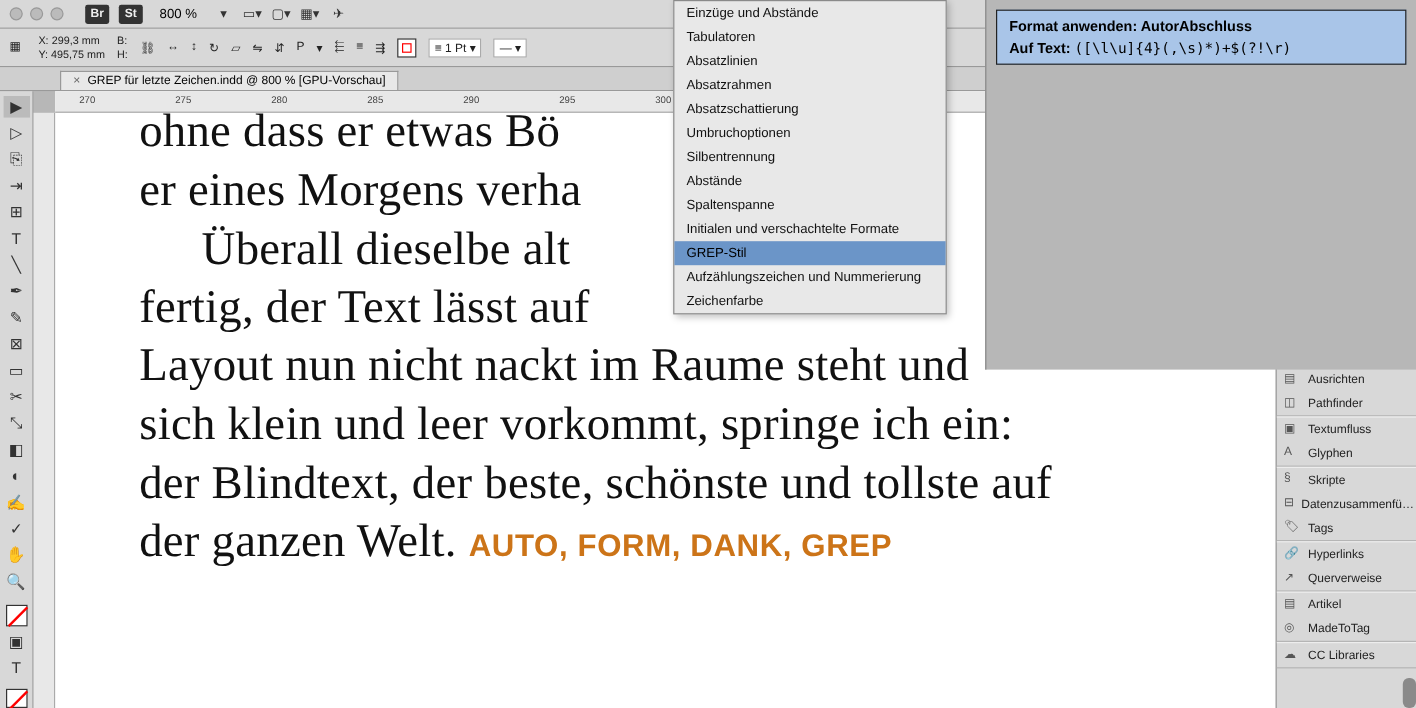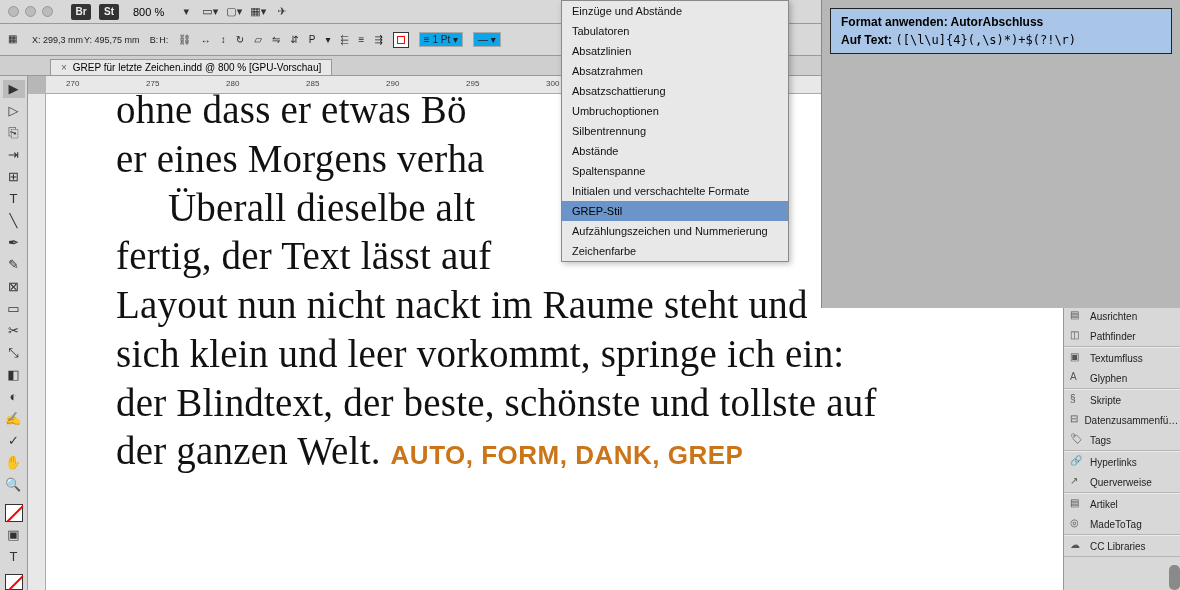--- a/index.html
+++ b/index.html
@@ -7,25 +7,25 @@
 
   
   .app-toolbar { background: #d8d8d8; border-bottom: 1px solid #999; height: 24px; display: flex; align-items: center; gap: 8px; padding: 0 8px; }
   .app-toolbar .btn { background: #333; color: #eee; width: 20px; height: 16px; display:flex; align-items:center; justify-content:center; font-size:10px; font-weight:bold; border-radius:2px;}
   .app-toolbar .zoom { font-size: 11px; padding: 0 6px; }
   .app-toolbar .icon { width:16px; height:16px; display:inline-flex; align-items:center; justify-content:center; color:#333;}
   .traffic { display: flex; gap:6px; padding-right:10px; }
   .traffic span { width:11px; height:11px; border-radius:50%; background:#bbb; border:1px solid #999;}
 
   .control-bar { background: #d8d8d8; border-bottom:1px solid #999; height: 32px; display:flex; align-items:center; padding:0 8px; gap:10px; font-size:10px; color:#222;}
-  .control-bar .coord { display:flex; flex-direction:row; gap:1px; font-size:9px;}
+  .control-bar .coord { display:flex; flex-direction:column; gap:1px; font-size:9px;}
   .control-bar .small-icon { width:14px; height:14px; display:inline-block; }
   .control-bar .stroke-box { width:16px; height:16px; background:#fff; border:1px solid #333; position:relative;}
   .control-bar .stroke-box::after{content:""; position:absolute; inset:3px; border:1px solid red; background:#fff;}
-  .pt-select { border:1px solid #aaa; background:#0ea5e9; padding:1px 4px; font-size:10px;}
+  .pt-select { border:1px solid #aaa; background:#ffffff; padding:1px 4px; font-size:10px;}
 
   .tab-bar { background: #cfcfcf; border-bottom:1px solid #999; height:20px; display:flex; align-items:end; padding-left:50px;}
   .doc-tab { background:#e8e8e8; border:1px solid #999; border-bottom:none; font-size:10px; padding:2px 10px; display:flex; align-items:center; gap:6px;}
   .doc-tab .close-x { color:#666; font-size:10px;}
 
   .workspace { position:absolute; top:76px; left:0; right:0; bottom:0; display:flex; }
 
   
   .toolbox { width:28px; background:#d8d8d8; border-right:1px solid #999; display:flex; flex-direction:column; align-items:center; padding-top:4px; gap:4px;}
   .toolbox .tool { width:22px; height:20px; display:flex; align-items:center; justify-content:center; color:#333; font-size:13px;}

